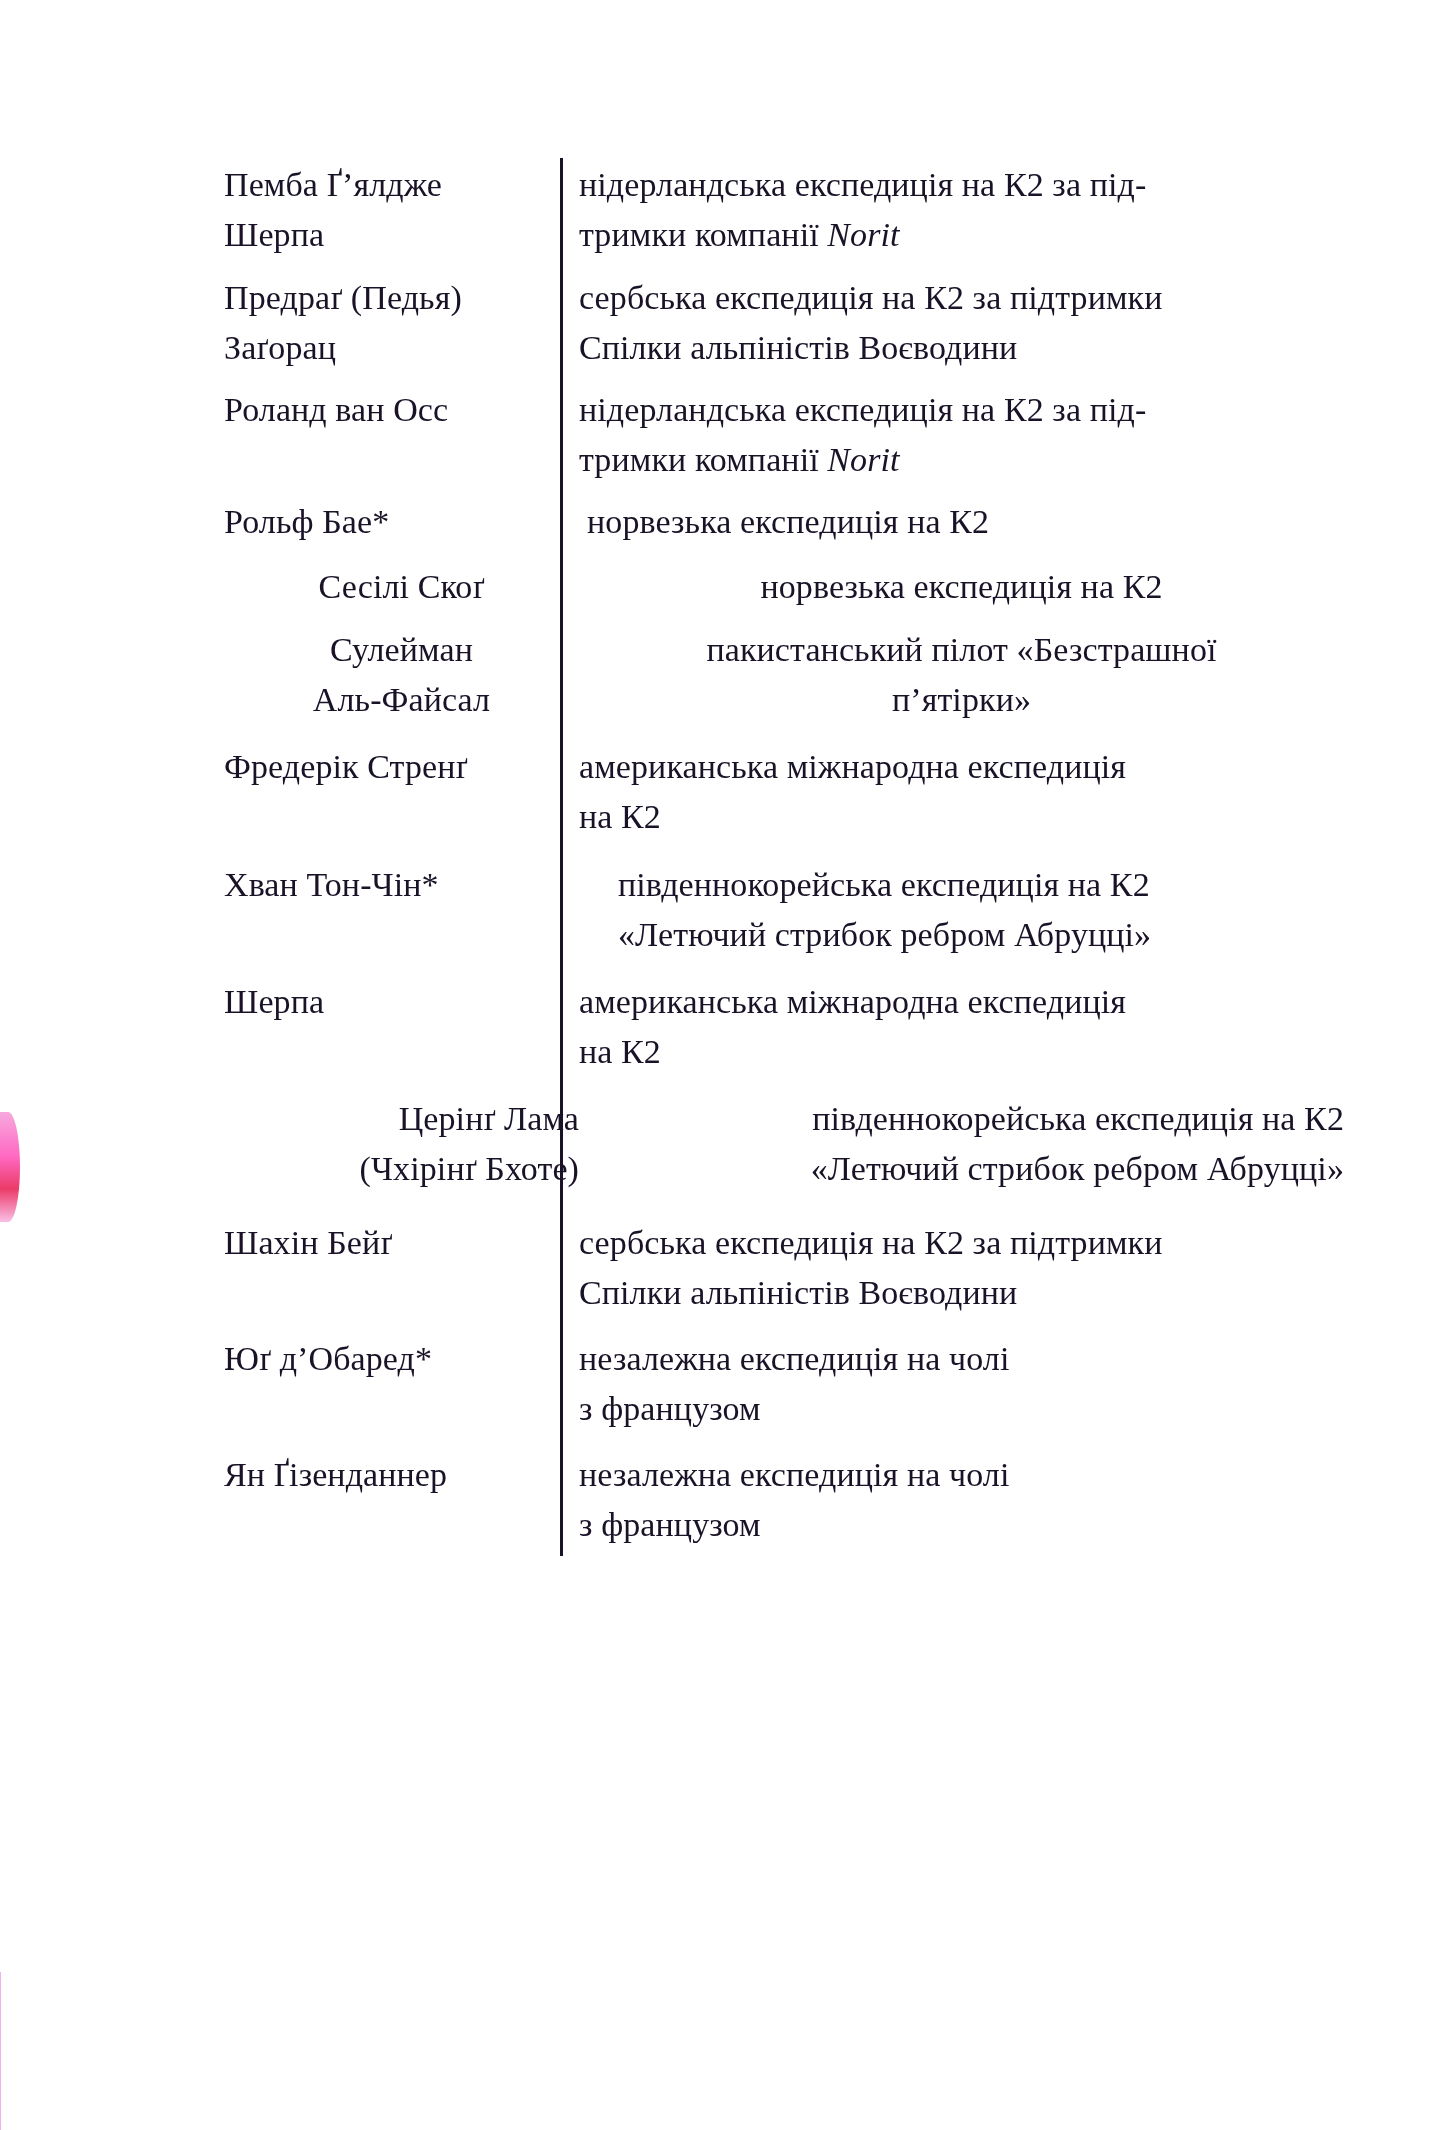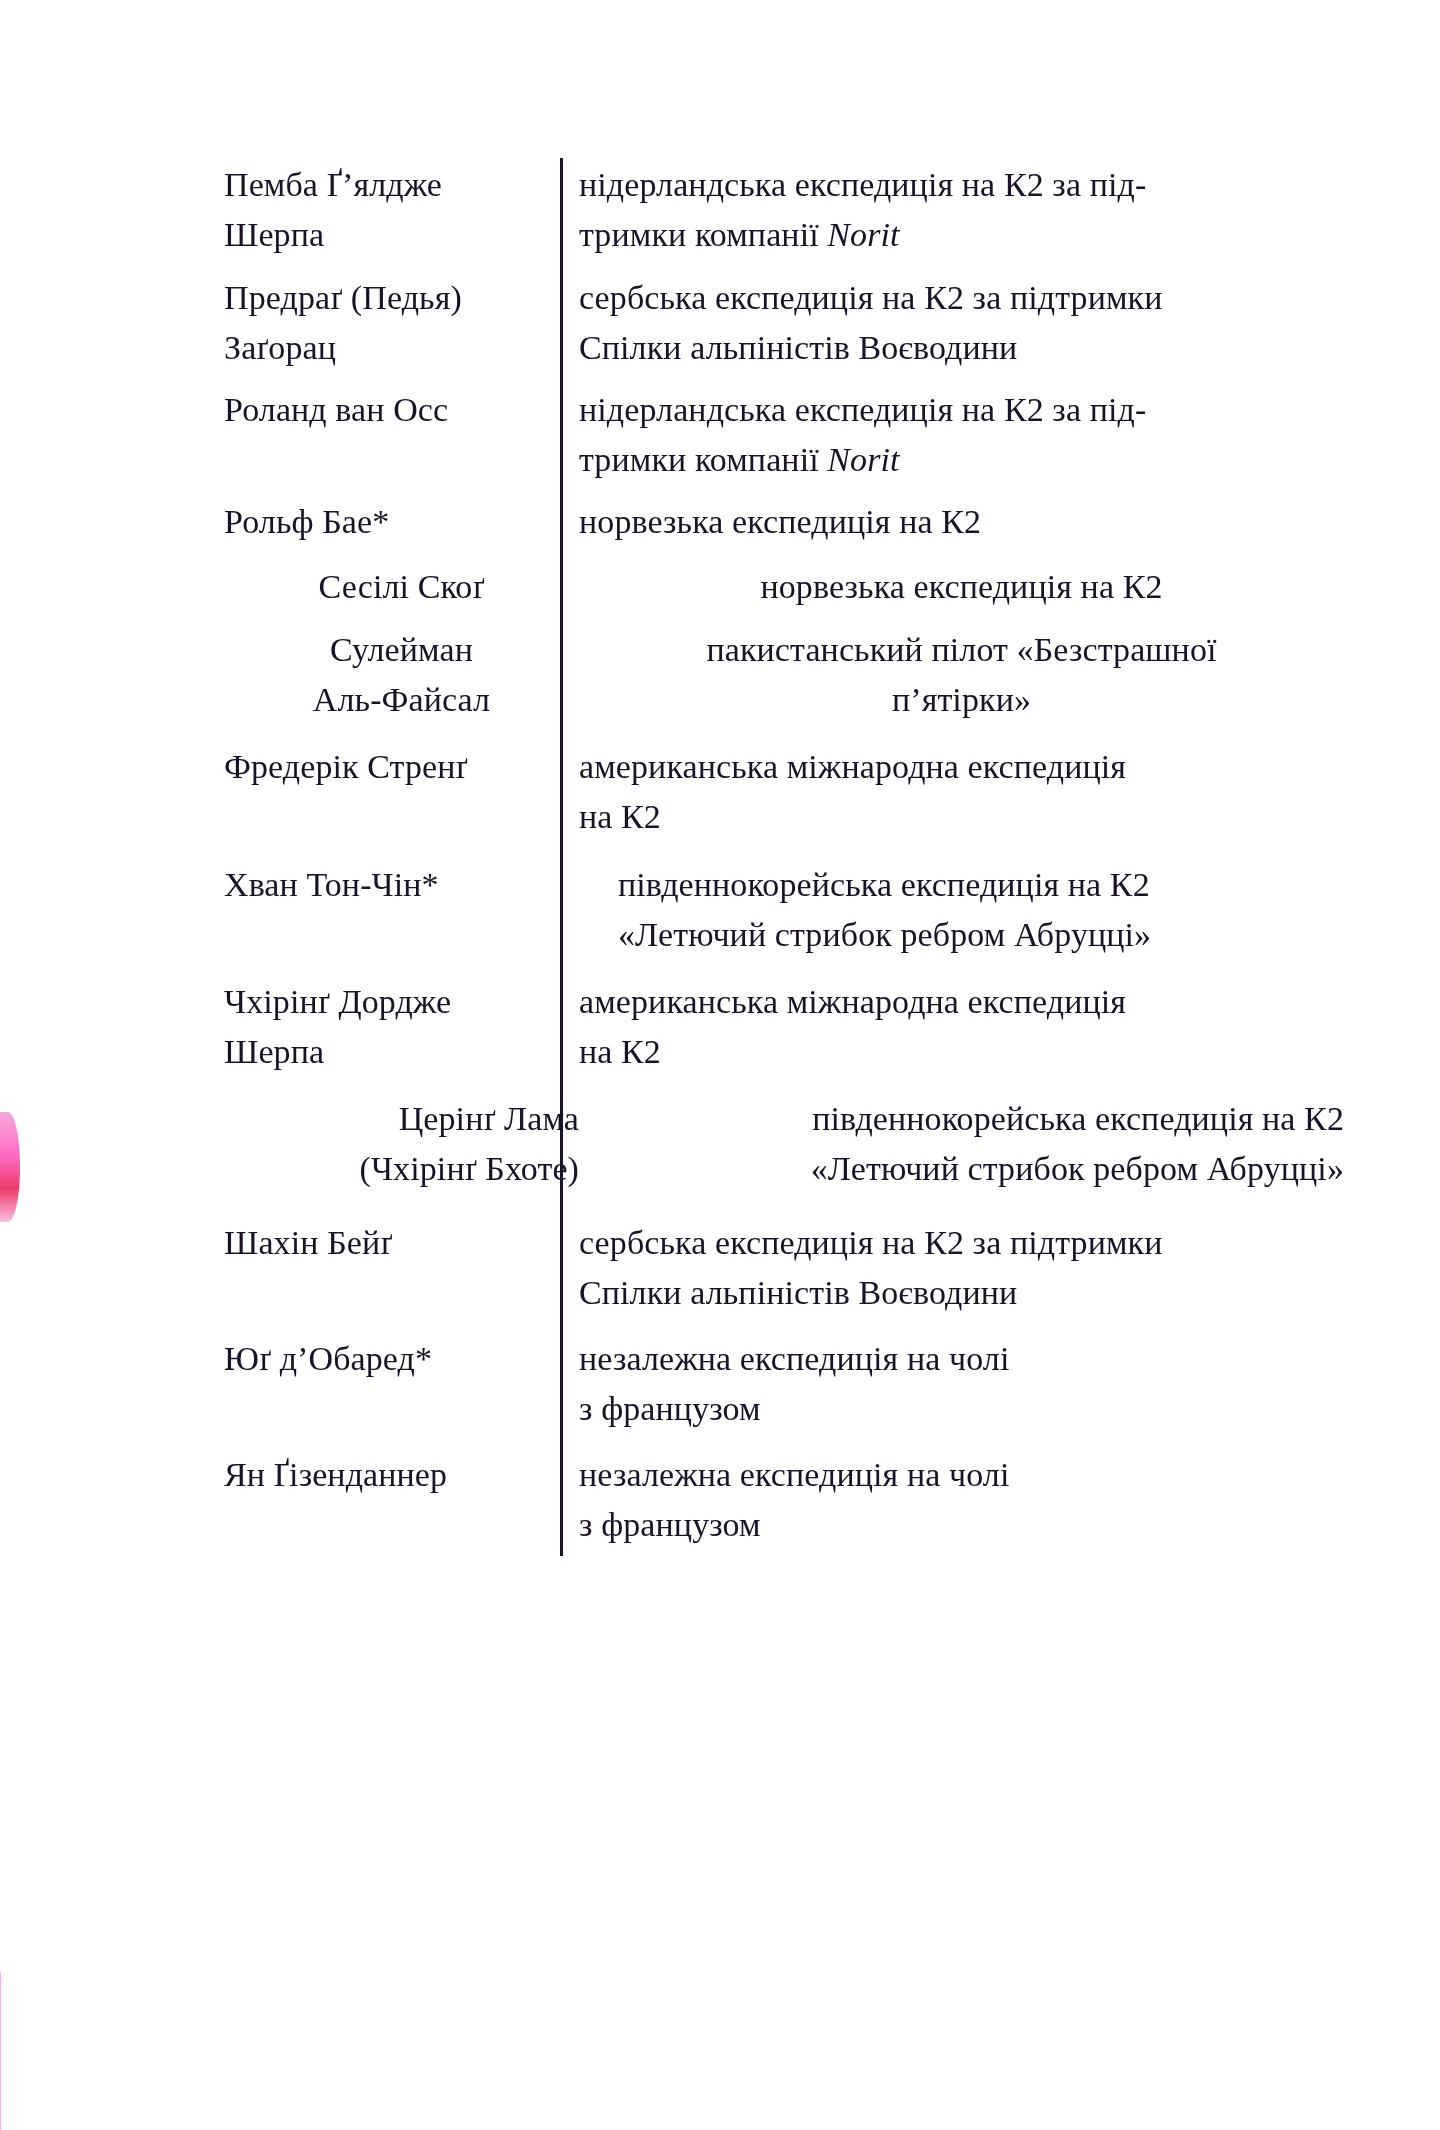--- a/index.html
+++ b/index.html
@@ -127,21 +127,21 @@
     <div class="row" style="top:225px;">
       <div class="name">
         <span class="line">Роланд ван Осс</span>
       </div>
       <div class="desc">
         <span class="line">нідерландська експедиція на К2 за під-</span>
         <span class="line"><span>тримки компанії </span><span class="em">Norit</span></span>
       </div>
     </div>
 
-    <div class="row" style="top:337px;">
+    <div class="row" style="top:337px;gap:8px;">
       <div class="name">
         <span class="line">Рольф Бае*</span>
       </div>
       <div class="desc">
         <span class="line">норвезька експедиція на К2</span>
       </div>
     </div>
 
     <div class="row" style="top:402px;text-align:center;">
       <div class="name">
@@ -178,21 +178,20 @@
         <span class="line">Хван Тон-Чін*</span>
       </div>
       <div class="desc">
         <span class="line">південнокорейська експедиція на К2</span>
         <span class="line">«Летючий стрибок ребром Абруцці»</span>
       </div>
     </div>
 
     <div class="row" style="top:817px;">
       <div class="name">
-        <span class="line">Чхірінґ Дордже</span>
         <span class="line">Шерпа</span>
       </div>
       <div class="desc">
         <span class="line">американська міжнародна експедиція</span>
         <span class="line">на К2</span>
       </div>
     </div>
 
     <div class="row" style="top:934px;text-align:right;">
       <div class="name">

